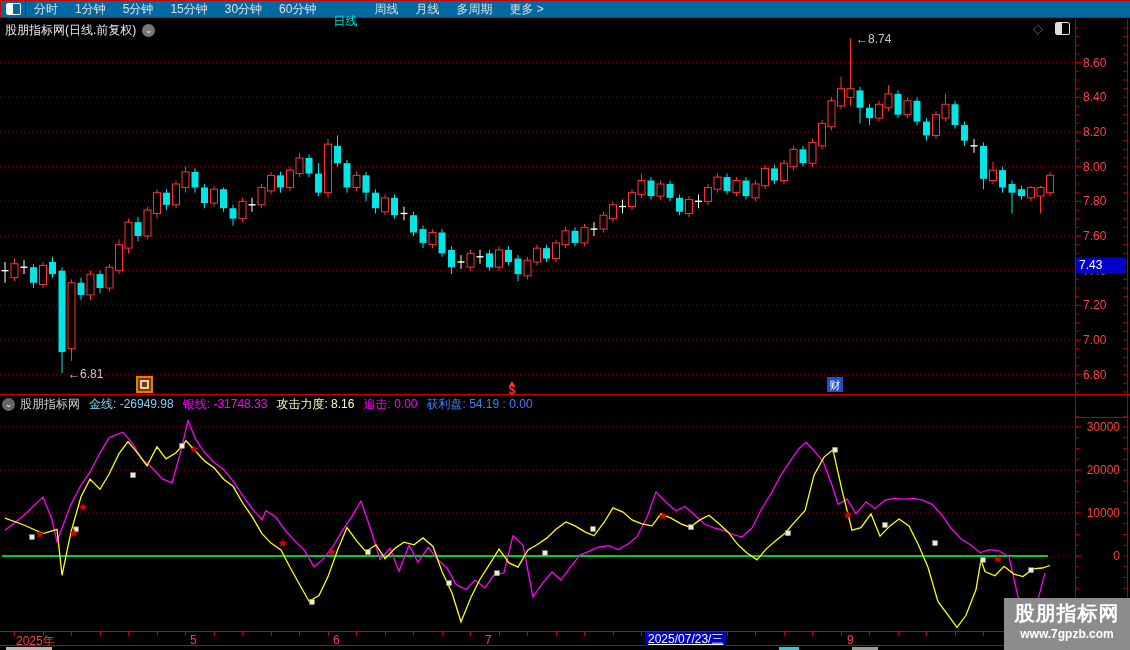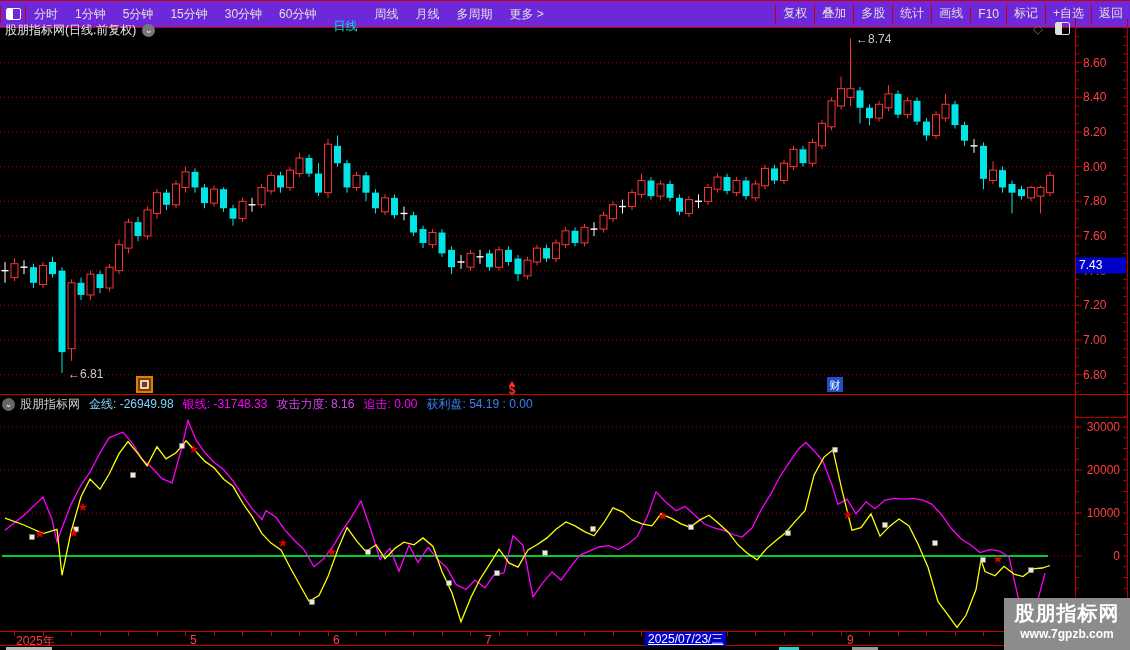--- a/index.html
+++ b/index.html
@@ -1,19 +1,19 @@
 <!DOCTYPE html>
 <html><head>
 <meta charset="utf-8">
 <style>
   html,body{margin:0;padding:0;background:#000;}
   #app{position:relative;width:1130px;height:650px;background:#000;overflow:hidden;
        font-family:"Liberation Sans","DejaVu Sans",sans-serif;}
   
-  #topbar{position:absolute;left:0;top:0;width:1130px;height:28px;background:#6d28d9;
+  #topbar{position:absolute;left:0;top:0;width:1130px;height:18px;background:#0369a1;
           border-top:1px solid #c80000;border-bottom:1px solid #c80000;box-sizing:border-box;
           display:flex;align-items:center;font-size:12px;color:#e0e0e0;}
   #win-icon-cell{width:24px;height:17px;border:1px solid #c80000;border-top:none;border-bottom:none;
           display:flex;align-items:center;justify-content:center;flex:0 0 auto;}
   .win-glyph{width:13px;height:10px;border:1px solid #fff;border-radius:2px;position:relative;}
   .win-glyph::after{content:"";position:absolute;left:0;top:0;width:6px;height:10px;background:#fff;}
   #menu-left{display:flex;align-items:center;padding-left:8px;flex:1 1 auto;}
   #menu-left .mi{margin-right:17px;cursor:default;white-space:nowrap;}
   #menu-left .mi.active{color:#00e0e0;margin-top:25px;}
   #menu-right{display:flex;align-items:center;flex:0 0 auto;height:17px;}
@@ -67,31 +67,20 @@
         <span class="mi">1分钟</span>
         <span class="mi">5分钟</span>
         <span class="mi">15分钟</span>
         <span class="mi">30分钟</span>
         <span class="mi">60分钟</span>
         <span class="mi active">日线</span>
         <span class="mi">周线</span>
         <span class="mi">月线</span>
         <span class="mi">多周期</span>
         <span class="mi">更多 &gt;</span>
-      </div>
-    <div id="menu-right">
-        <span class="mi">复权</span>
-        <span class="mi">叠加</span>
-        <span class="mi">多股</span>
-        <span class="mi">统计</span>
-        <span class="mi">画线</span>
-        <span class="mi">F10</span>
-        <span class="mi">标记</span>
-        <span class="mi">+自选</span>
-        <span class="mi">返回</span>
       </div>
   </div>
 
   <div id="title-row">
     <span>股朋指标网(日线.前复权)</span>
     <span class="chev-circle">⌄</span>
   </div>
   <div id="corner-icons">
     <span class="diamond">◇</span>
     <span class="split-sq"></span>
@@ -506,21 +495,21 @@
       <text x="1079" y="250.46621000000016" fill="#fff" font-size="12" font-family="Liberation Sans, DejaVu Sans, sans-serif">7.43</text>
     </svg>
 
   <div id="sep1"></div>
 
   <div id="ind-header">
     <span class="chev-circle" style="margin:0 5px 0 0;background:#666;">⌄</span>
     <span class="itm" style="color:#cfcfcf">股朋指标网</span>
   <span class="itm" style="color: #7dd3fc;">金线: -26949.98</span>
       <span class="itm" style="color: rgb(255, 0, 255);">银线: -31748.33</span>
-      <span class="itm" style="color: #d946ef;">攻击力度: 8.16</span>
+      <span class="itm" style="color: #fef9c3;">攻击力度: 8.16</span>
       <span class="itm" style="color: rgb(255, 0, 255);">追击: 0.00</span>
       <span class="itm" style="color: #3b82f6;">获利盘: 54.19 : 0.00</span>
     </div>
 
   <svg id="sub-chart" width="1130" height="217" viewBox="0 0 1130 217">
       <line x1="1075" y1="3.5" x2="1128" y2="3.5" stroke="#b40000" stroke-width="1"></line>
       <line x1="0" y1="13" x2="1074" y2="13" stroke="#a00000" stroke-width="1" stroke-dasharray="1 3"></line>
       <line x1="1075" y1="13" x2="1082" y2="13" stroke="#b40000" stroke-width="1"></line>
       <text x="1120" y="17" fill="#ff4040" font-size="12" font-family="Liberation Sans, DejaVu Sans, sans-serif" text-anchor="end">30000</text>
       <line x1="0" y1="56" x2="1074" y2="56" stroke="#a00000" stroke-width="1" stroke-dasharray="1 3"></line>

